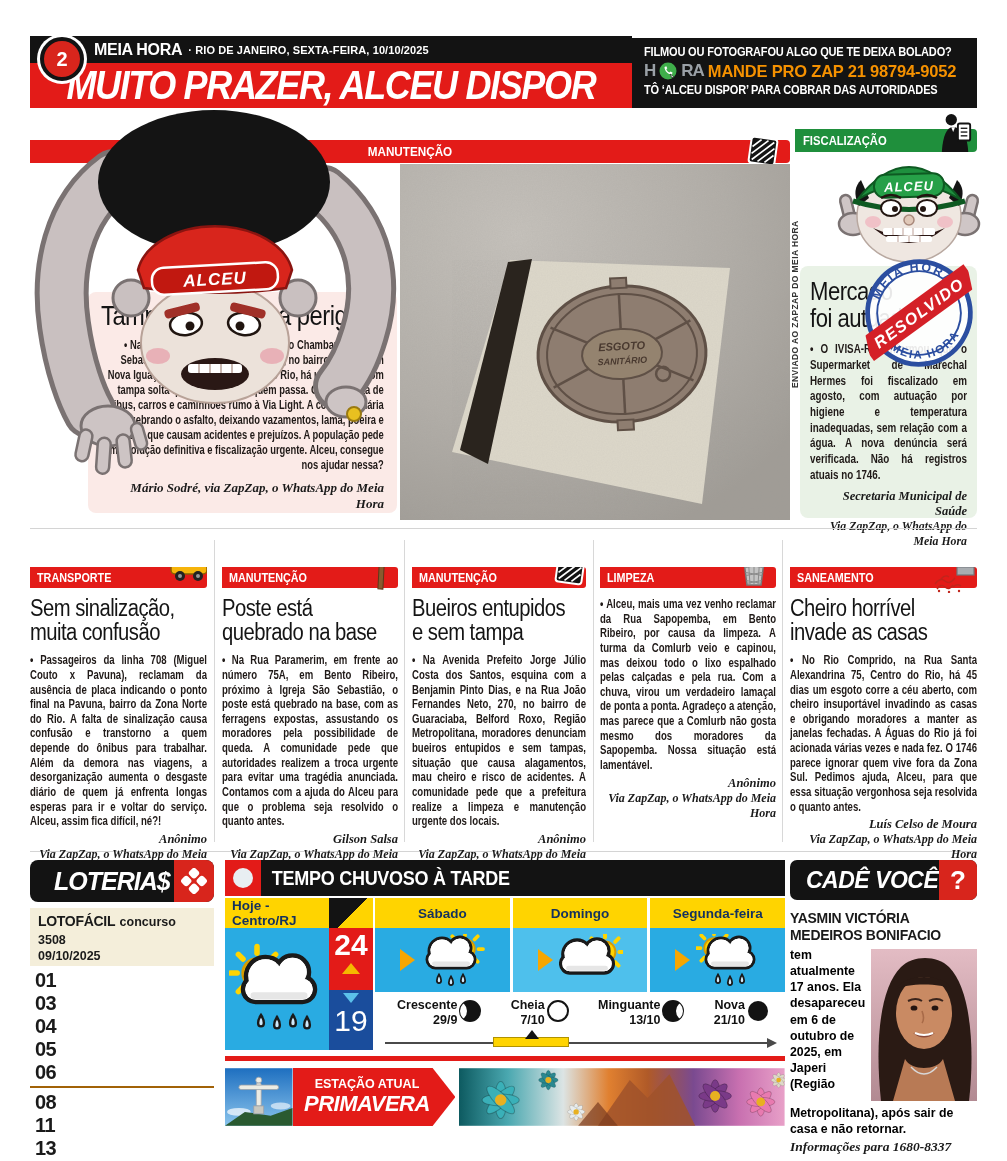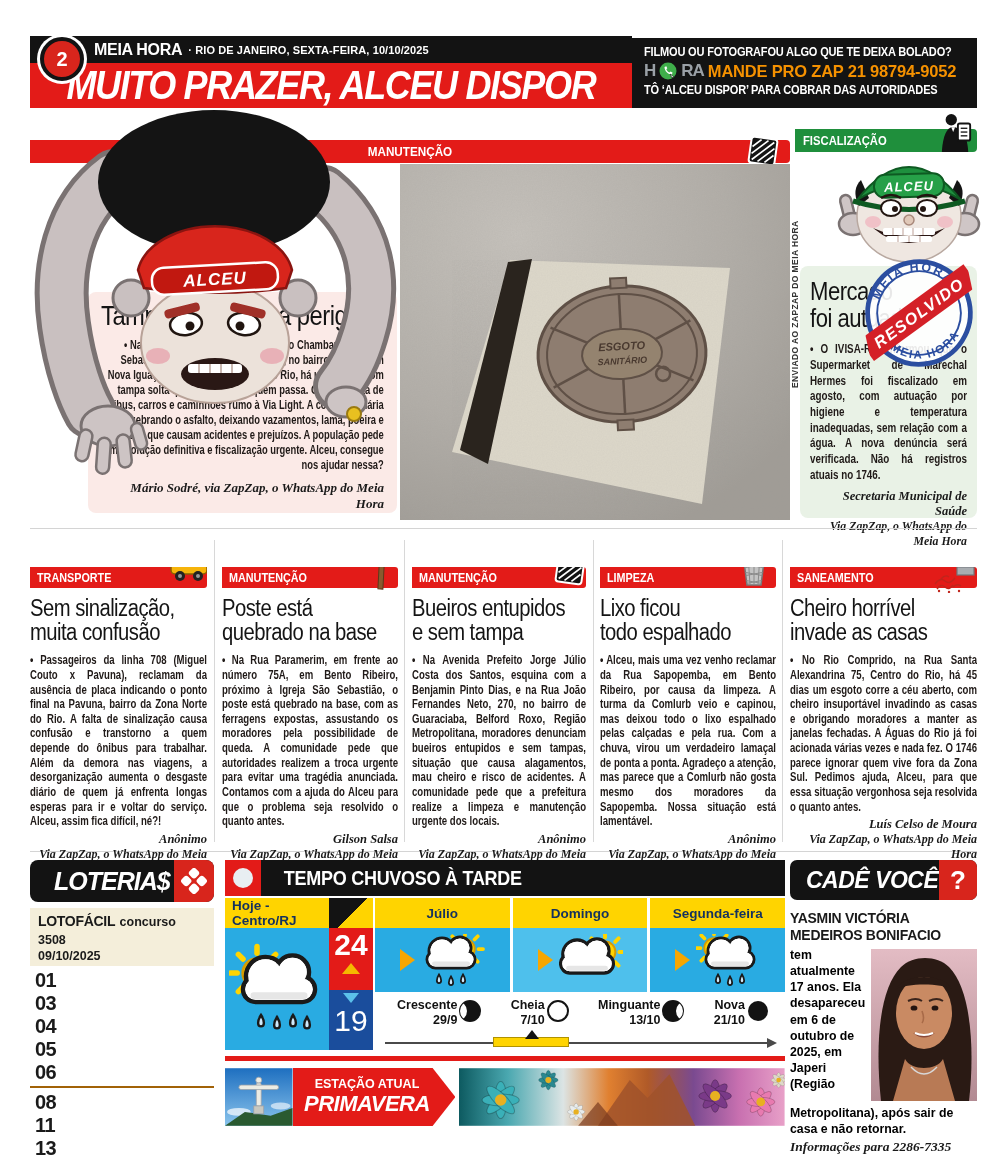--- a/index.html
+++ b/index.html
@@ -55,21 +55,21 @@
   .lot-title{color:#fff;font-weight:900;font-style:italic;font-size:25px;letter-spacing:-1px;padding-left:24px;flex:1;}
   .lot-clover{width:40px;height:42px;background:#d8251c;display:flex;align-items:center;justify-content:center;}
   .lot-sec{background:#f4eeda;margin-top:6px;padding:4px 8px 3px 8px;}
   .g-name{font-weight:900;font-size:14px;letter-spacing:-.3px;}
   .g-contest{font-size:12.5px;font-weight:bold;}
   .g-date{font-size:12.5px;font-weight:bold;margin-top:1px;}
   .num-row{display:flex;justify-content:space-between;font-weight:900;font-size:20px;padding:3px 5px 2px 5px;letter-spacing:-.5px;}
   .nr-line{border-bottom:2px solid #a16207;flex-direction:column;}
   
   .wx{left:225px;top:860px;width:560px;height:266px;}
-  .wx-head{height:36px;background:#131313;display:flex;align-items:center;gap:12px;}
+  .wx-head{height:36px;background:#131313;display:flex;align-items:center;}
   .wx-dot{width:36px;height:36px;background:#e31b18;display:flex;align-items:center;justify-content:center;}
   .wx-dot i{width:20px;height:20px;border-radius:50%;background:#e8eef2;display:block;}
   .wx-title{color:#fff;font-weight:900;font-size:20px;padding-left:12px;letter-spacing:-.3px;}
   .wx-tab{top:38px;left:0;width:104px;height:30px;background:#ffd400;color:#14315e;font-weight:bold;font-size:13.5px;display:flex;align-items:center;padding-left:7px;box-sizing:border-box;}
   .wx-today{top:68px;left:0;width:104px;height:122px;background:#29abe2;display:flex;align-items:center;justify-content:center;}
   .wx-wedge{top:38px;left:104px;width:44px;height:30px;background:linear-gradient(135deg,#131313 52%,#ffd400 52%);}
   .wx-hi{top:68px;left:104px;width:44px;height:62px;background:#e31b18;display:flex;flex-direction:column;align-items:center;}
   .wx-hi span{color:#fff;font-weight:900;font-size:30px;line-height:1.15;}
   .tri-up{width:0;height:0;border-left:9px solid transparent;border-right:9px solid transparent;border-bottom:11px solid #f5b800;}
   .wx-lo{top:130px;left:104px;width:44px;height:60px;background:#1a4d9c;display:flex;flex-direction:column;align-items:center;justify-content:flex-start;}
@@ -481,24 +481,20 @@
             <line x1="0" y1="24" x2="32" y2="30"></line>
             <line x1="0" y1="32" x2="32" y2="38"></line>
           <line x1="10" y1="7" x2="12" y2="38"></line>
             <line x1="16" y1="7" x2="16" y2="38"></line>
             <line x1="22" y1="7" x2="20" y2="38"></line>
         </g>
         <ellipse cx="16" cy="7" rx="11" ry="3" fill="#d8d8d8" stroke="#777" stroke-width="1.5"></ellipse>
       </svg>
     </span>
   </div>
-  <div class="colhead headline">
-    <div class="cx88">Lixo ficou</div>
-    <div class="cx88">todo espalhado</div>
-  </div>
   <div class="colbody">
       <div class="cx8">• Alceu, mais uma vez venho reclamar da Rua Sapopemba, em Bento Ribeiro, por causa da limpeza. A turma da Comlurb veio e capinou, mas deixou todo o lixo espalhado pelas calçadas e pela rua. Com a chuva, virou um verdadeiro lamaçal de ponta a ponta. Agradeço a atenção, mas parece que a Comlurb não gosta mesmo dos moradores da Sapopemba. Nossa situação está lamentável.</div>
     </div>
   <div class="colauthor sig">Anônimo</div>
   <div class="colvia sig">Via ZapZap, o WhatsApp do Meia Hora</div>
 </div>
 
 <div class="a col" style="left:790px;width:187px;">
   <div class="kick colkick">
     <span class="cx9">SANEAMENTO</span>
@@ -616,21 +612,21 @@
     <span>24</span>
     <div class="tri-up"></div>
   </div>
   <div class="a wx-lo">
     <div class="tri-dn"></div>
     <span>19</span>
   </div>
 
   <div class="a days">
     <div class="day">
-      <div class="day-h">Júlio</div>
+      <div class="day-h">Sábado</div>
       <div class="day-b">
         <div class="arrow-r"></div>
         <svg width="64" height="52" viewBox="0 0 64 52">
           <use href="#sun8" transform="translate(44,15) scale(.75)"></use>
           <use href="#cloudU" transform="translate(30,24) scale(1.0)"></use>
           <use href="#drop" transform="translate(18,45) scale(.9)" fill="#cfe9fb" stroke="#1a1a1a" stroke-width="2"></use>
           <use href="#drop" transform="translate(30,47) scale(.9)" fill="#cfe9fb" stroke="#1a1a1a" stroke-width="2"></use>
           <use href="#drop" transform="translate(42,45) scale(.9)" fill="#cfe9fb" stroke="#1a1a1a" stroke-width="2"></use>
         </svg>
       </div>
@@ -779,14 +775,14 @@
       <ellipse cx="43" cy="59" rx="3.4" ry="2.6" fill="#241410"></ellipse>
       <ellipse cx="64" cy="59" rx="3.4" ry="2.6" fill="#241410"></ellipse>
       <path d="M51,62 q3,8 0,12" stroke="#a86a48" stroke-width="1.6" fill="none"></path>
       <path d="M42,84 q11,9 22,0 q-11,4 -22,0 Z" fill="#8a4a3a"></path>
       <path d="M44,84 q9,4 18,0" stroke="#fff" stroke-width="2" fill="none"></path>
       <path d="M34,110 C40,122 66,122 72,110 L84,152 L22,152 Z" fill="#b87a55"></path>
       <path d="M40,118 q13,14 26,0" stroke="#d8d8d8" stroke-width="1.4" fill="none"></path>
     </svg>
     <span>tem atualmente 17 anos. Ela desapareceu em 6 de outubro de 2025, em Japeri (Região Metropolitana), após sair de casa e não retornar.</span>
   </div>
-  <div class="miss-info">Informações para 2286-7335</div>
+  <div class="miss-info">Informações para 1680-8337</div>
 </div>
 
 </body></html>

